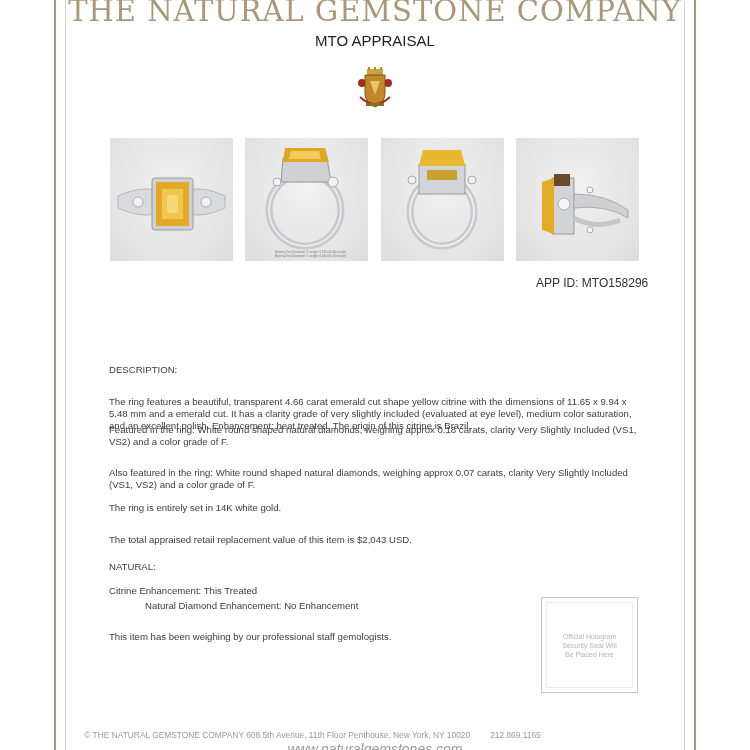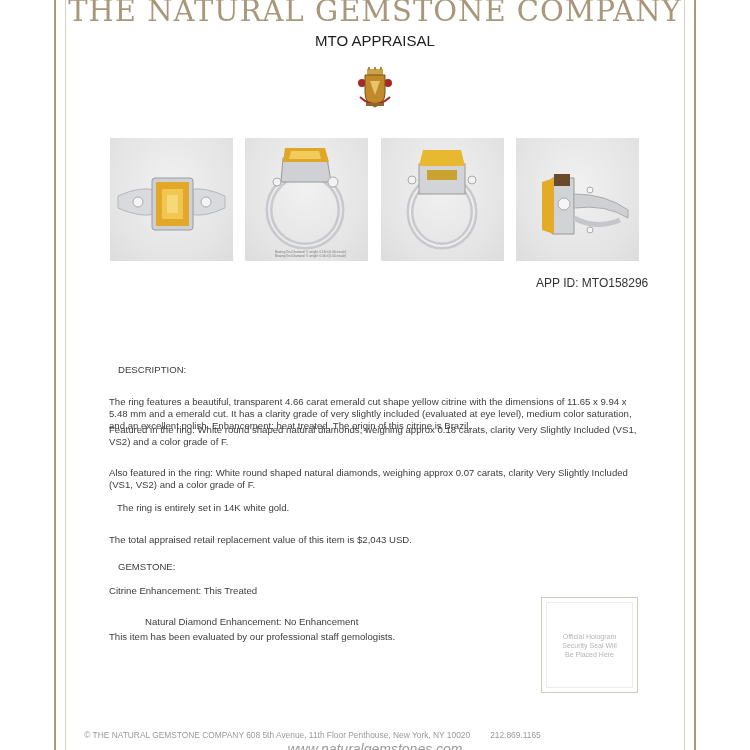--- a/index.html
+++ b/index.html
@@ -46,21 +46,21 @@
   .app-id {
     position: absolute; left: 536px; top: 276px;
     font-family: "Liberation Sans", sans-serif; font-size: 12px; color: #333;
   }
 
   .content {
     position: absolute; left: 109px; top: 364px; width: 535px;
     font-family: "Liberation Sans", sans-serif; font-size: 9.6px; line-height: 12px; color: #3c3c3c;
   }
   .content p { margin: 0; }
-  .section-heading { position: absolute; left: 9px; }
+  .section-heading { position: absolute; left: 0; }
   .para { position: absolute; left: 0; width: 535px; }
 
   .seal-box {
     position: absolute; left: 541px; top: 597px; width: 97px; height: 96px;
     border: 1px solid #d2c8b8; box-sizing: border-box;
   }
   .seal-inner {
     position: absolute; left: 4px; top: 4px; right: 4px; bottom: 4px;
     border: 1px solid #ececec;
   }
@@ -158,27 +158,27 @@
   </div>
 </div>
 
 <div class="app-id">APP ID: MTO158296</div>
 
 <div class="content">
   <p class="section-heading" style="top:0;">DESCRIPTION:</p>
   <p class="para" style="top:32px;">The ring features a beautiful, transparent 4.66 carat emerald cut shape yellow citrine with the dimensions of 11.65 x 9.94 x 5.48 mm and a emerald cut. It has a clarity grade of very slightly included (evaluated at eye level), medium color saturation, and an excellent polish. Enhancement: heat treated. The origin of this citrine is Brazil.</p>
   <p class="para" style="top:60px;">Featured in the ring: White round shaped natural diamonds, weighing approx 0.18 carats, clarity Very Slightly Included (VS1, VS2) and a color grade of F.</p>
   <p class="para" style="top:103px;">Also featured in the ring: White round shaped natural diamonds, weighing approx 0.07 carats, clarity Very Slightly Included (VS1, VS2) and a color grade of F.</p>
-  <p class="para" style="top:138px;margin-left:8px;">The ring is entirely set in 14K white gold.</p>
+  <p class="para" style="top:138px;">The ring is entirely set in 14K white gold.</p>
   <p class="para" style="top:170px;">The total appraised retail replacement value of this item is $2,043 USD.</p>
 
-  <p class="section-heading" style="top:197px;">GEMSTONE:</p>
+  <p class="section-heading" style="top:197px;">NATURAL:</p>
   <p class="para" style="top:221px;">Citrine Enhancement: This Treated</p>
-  <p class="para" style="top:252px;padding-left:36px;">Natural Diamond Enhancement: No Enhancement</p>
-  <p class="para" style="top:267px;">This item has been evaluated by our professional staff gemologists.</p>
+  <p class="para" style="top:236px;padding-left:36px;">Natural Diamond Enhancement: No Enhancement</p>
+  <p class="para" style="top:267px;">This item has been weighing by our professional staff gemologists.</p>
 </div>
 
 <div class="seal-box">
   <div class="seal-inner"></div>
   <div class="seal-text">
     <div>Official Hologram</div>
     <div>Security Seal Will</div>
     <div>Be Placed Here</div>
   </div>
 </div>

